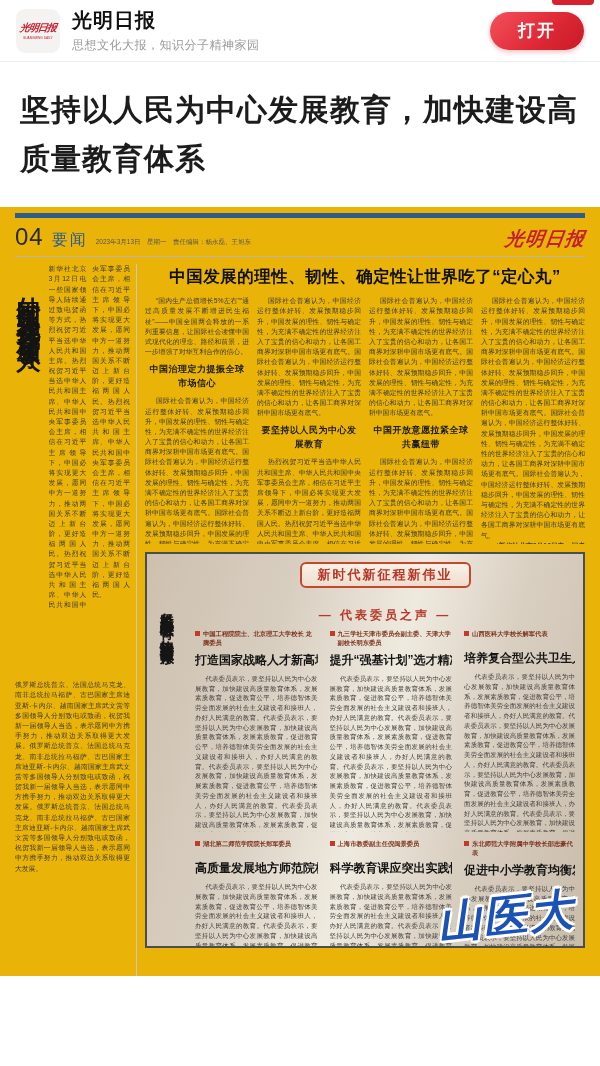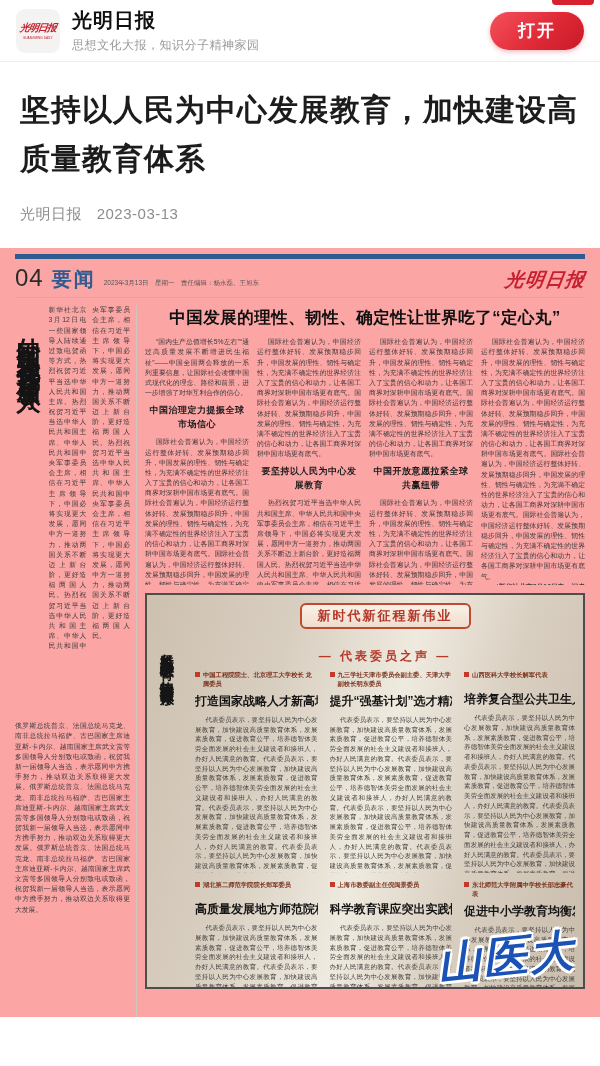--- a/index.html
+++ b/index.html
@@ -42,27 +42,27 @@
   .article-head { padding:24px 20px 0; background:#fff; }
   .article-title {
     font-family:"Liberation Serif","DejaVu Serif",serif;
     font-size:30px; line-height:1.62; font-weight:700; color:#1c1c1c; letter-spacing:1px;
   }
   .article-meta { margin-top:22px; font-size:15px; color:#8d8d8d; letter-spacing:.5px; }
   .article-meta .src { margin-right:10px; }
   .article-author { margin-top:16px; font-size:15px; color:#555; letter-spacing:.5px; }
   
   .newspaper {
-    margin-top:24px; height:769px; overflow:hidden; background:#fca5a5; cursor:pointer;
+    margin-top:24px; height:769px; overflow:hidden; background:#eab308; cursor:pointer;
     font-family:"Liberation Sans","DejaVu Sans",sans-serif;
   }
   .np-topbar { height:5px; background:#2e5c90; margin:6px 15px 0; }
   .np-header { margin:0 15px; display:flex; align-items:baseline; gap:8px; padding:5px 0 3px; }
   .np-num { font-size:24px; font-weight:300; color:#2b2b2b; letter-spacing:1px; }
-  .np-section { font-size:20px; font-weight:700; color:#2e5c90; letter-spacing:2px; }
+  .np-section { font-size:16px; font-weight:400; color:#2e5c90; letter-spacing:2px; }
   .np-issue { font-size:6.5px; color:#555; align-self:center; margin-top:10px; }
   .np-masthead {
     margin-left:auto; color:#c5202f; font-size:19px; font-weight:bold; font-style:italic;
     font-family:"Liberation Serif","DejaVu Serif",serif; transform:skewX(-8deg); letter-spacing:1px;
   }
   .np-rule { border-top:1px solid #b9b6b0; margin:1px 15px 7px; }
   .np-body { margin:0 15px; height:716px; overflow:hidden; display:flex; }
   
   .np-left { width:122px; flex:0 0 auto; border-right:1px solid #ccc8c0; padding-right:6px; }
   .np-left-top { display:flex; gap:6px; height:410px; overflow:hidden; }
@@ -139,24 +139,20 @@
   </div>
   <div class="app-titles">
     <div class="app-name">光明日报</div>
     <div class="app-tagline">思想文化大报，知识分子精神家园</div>
   </div>
   <button class="open-btn">打开</button>
 </header>
 
 <section class="article-head">
   <h1 class="article-title">坚持以人民为中心发展教育，加快建设高质量教育体系</h1>
-  <div class="article-meta">
-    <span class="src">光明日报</span>
-    <span>2023-03-13</span>
-  </div>
 </section>
 
 <section class="newspaper">
   <div class="np-topbar"></div>
   <div class="np-header">
     <span class="np-num">04</span>
     <span class="np-section">要闻</span>
     <span class="np-issue">2023年3月13日　星期一　责任编辑：杨永磊、王旭东</span>
     <span class="np-masthead">光明日报</span>
   </div>

